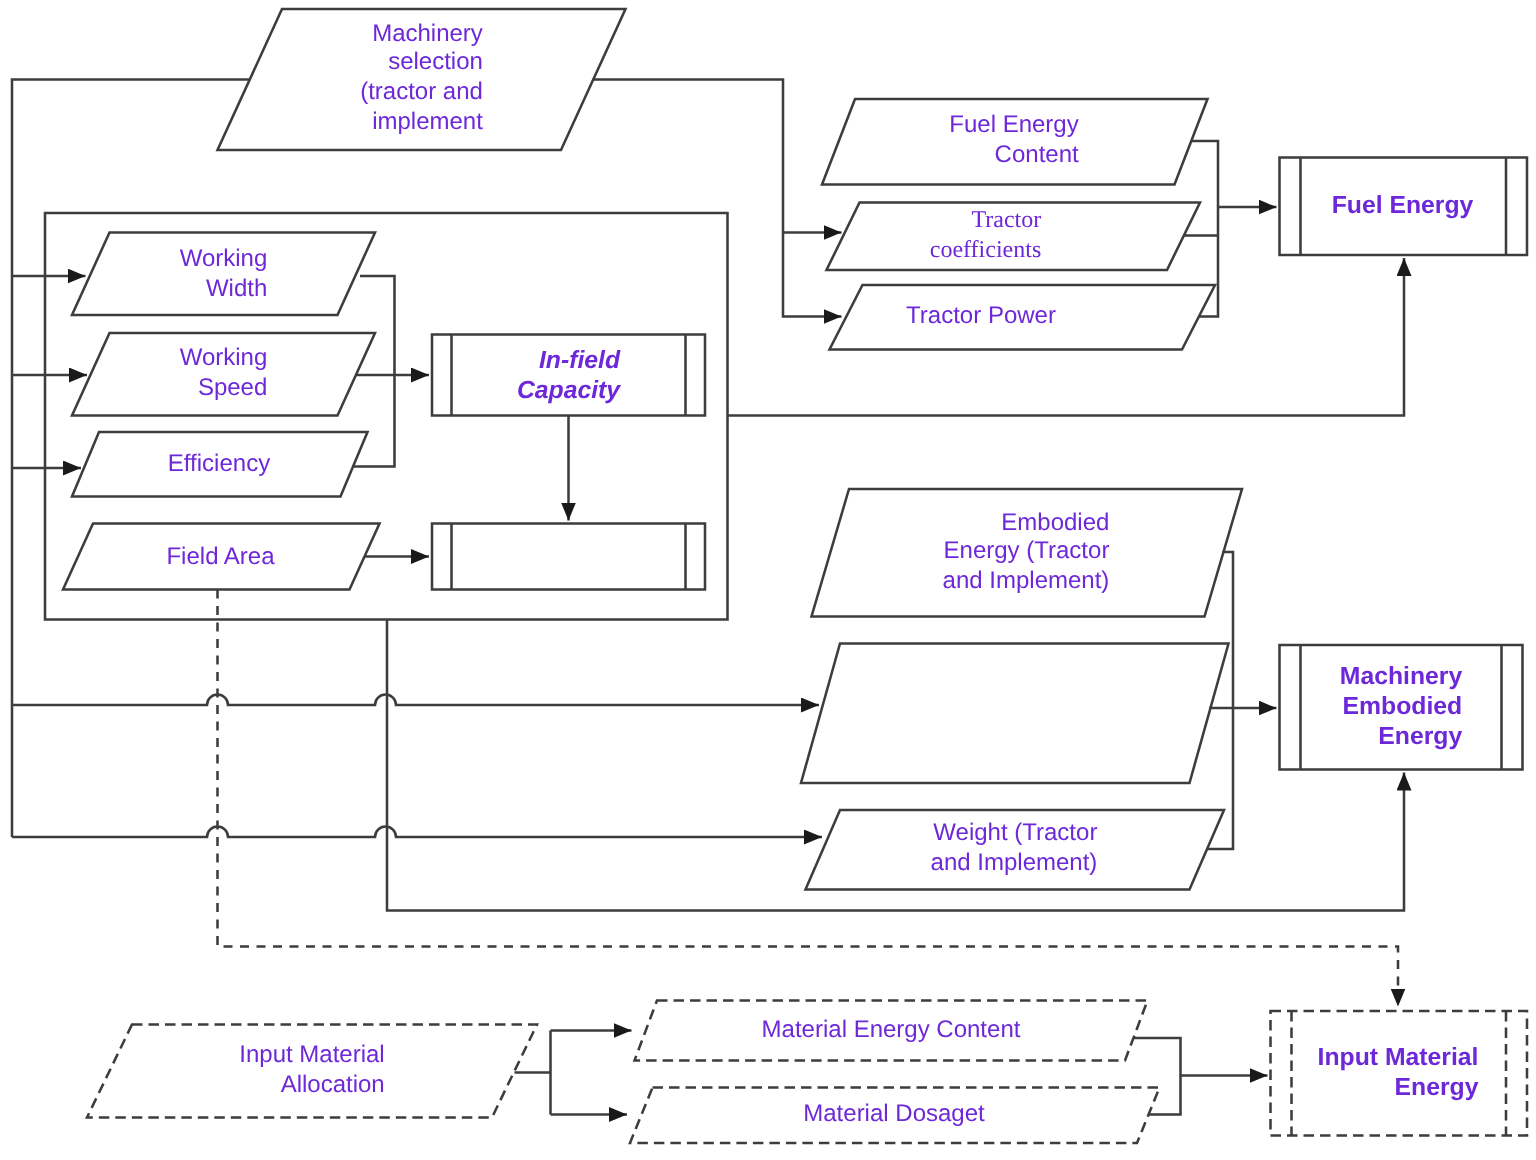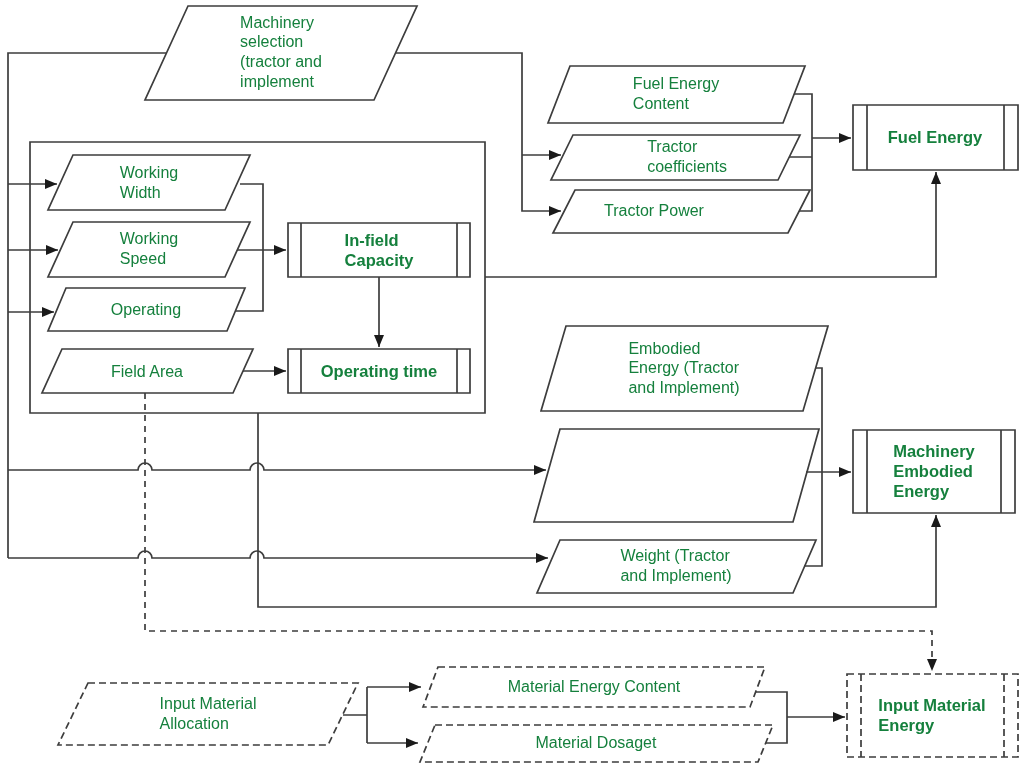--- a/index.html
+++ b/index.html
@@ -3,21 +3,21 @@
 <meta charset="utf-8">
 <style>
   html,body{margin:0;padding:0;background:#ffffff;}
   #canvas{
     position:relative;width:1024px;height:773px;background:#ffffff;
     font-family:"Liberation Sans","DejaVu Sans",sans-serif;color:#111111;overflow:hidden;
   }
   #diagram-svg{position:absolute;left:0;top:0;}
   .lbl{
     position:absolute;display:flex;align-items:center;justify-content:center;
-    text-align:left;white-space:pre-line;font-size:16px;line-height:1.22;color:#15803d;
+    text-align:right;white-space:pre-line;font-size:16px;line-height:1.22;color:#6d28d9;
   }
   .lbl.bold{font-weight:bold;font-size:16.5px;}
   svg path,svg polygon,svg rect{vector-effect:non-scaling-stroke;}
 </style>
 </head>
 <body>
 
 <div id="canvas">
 
 <svg id="diagram-svg" width="1024" height="773" viewBox="0 0 1024 773" fill="none" stroke="#3d3d3d" stroke-width="1.7">
@@ -112,34 +112,33 @@
   </g>
 </svg>
 
 <div class="lbl" style="left:188px;top:9px;width:186px;height:86px;">Machinery
 selection
 (tractor and
 implement</div>
 
 <div class="lbl" style="left:576px;top:74px;width:200px;height:40px;">Fuel Energy
 Content</div>
-<div class="lbl" style="left:587px;top:137px;width:200px;height:40px;">Tractor
+<div class="lbl" style="left:557px;top:137px;width:200px;height:40px;font-family:Liberation Serif, serif;">Tractor
 coefficients</div>
 <div class="lbl" style="left:554px;top:200px;width:200px;height:22px;">Tractor Power</div>
 <div class="lbl bold" style="left:870px;top:126px;width:130px;height:22px;">Fuel Energy</div>
 
 <div class="lbl" style="left:69px;top:163px;width:160px;height:40px;">Working
 Width</div>
 <div class="lbl" style="left:69px;top:229px;width:160px;height:40px;">Working
 Speed</div>
-<div class="lbl" style="left:66px;top:299px;width:160px;height:21px;">Operating</div>
+<div class="lbl" style="left:66px;top:299px;width:160px;height:21px;">Efficiency</div>
 <div class="lbl" style="left:67px;top:361px;width:160px;height:21px;">Field Area</div>
-<div class="lbl bold" style="left:304px;top:230px;width:150px;height:40px;">In-field
+<div class="lbl bold" style="left:304px;top:230px;width:150px;height:40px;font-style:italic;">In-field
 Capacity</div>
-<div class="lbl bold" style="left:304px;top:360px;width:150px;height:22px;">Operating time</div>
 
 <div class="lbl" style="left:584px;top:339px;width:200px;height:58px;">Embodied
 Energy (Tractor
 and Implement)</div>
 <div class="lbl" style="left:576px;top:546px;width:200px;height:40px;">Weight (Tractor
 and Implement)</div>
 <div class="lbl bold" style="left:869px;top:442px;width:130px;height:58px;">Machinery
 Embodied
 Energy</div>
 

